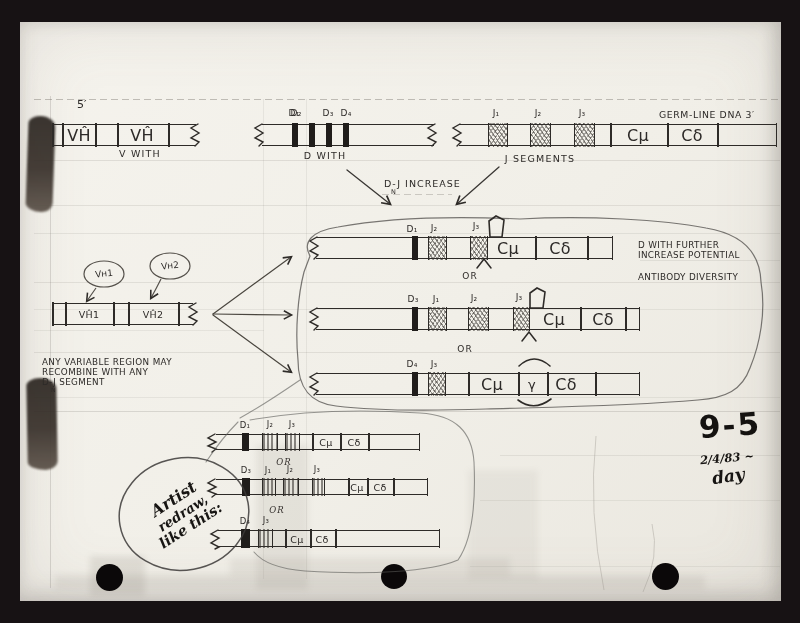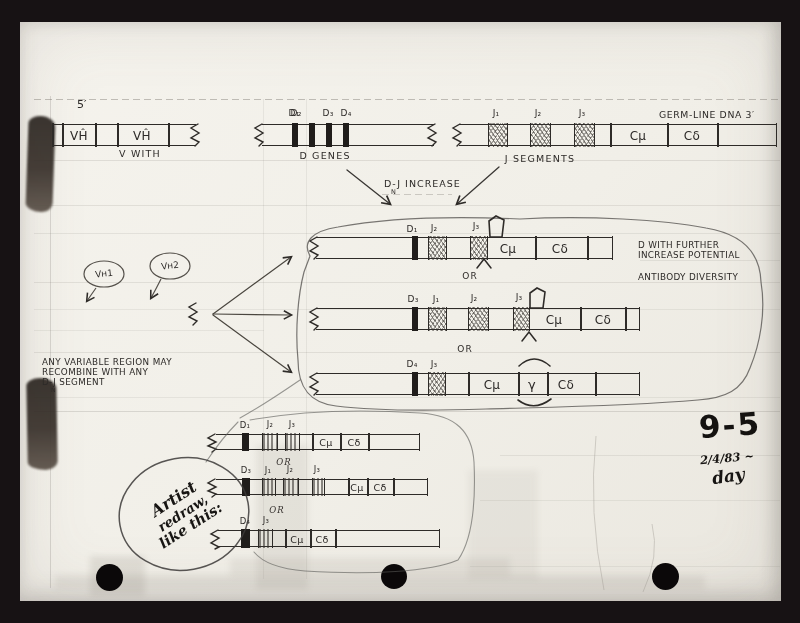--- a/index.html
+++ b/index.html
@@ -13,21 +13,21 @@
   .rule.dash{background:repeating-linear-gradient(90deg,#6f6a63 0 7px,rgba(0,0,0,0) 7px 11px)}
   .vrule{position:absolute;width:1px;background:#6f6a63}
   .bar{position:absolute;border-top:1.5px solid #2e2b28;border-bottom:1.5px solid #2e2b28}
   .dv{position:absolute;top:-2px;bottom:-2px;width:1.5px;background:#2e2b28}
   .dk{position:absolute;top:-2px;bottom:-2px;background:#201d1b}
   .hx{position:absolute;top:-2px;bottom:-2px;border-left:1.4px solid #2e2b28;border-right:1.4px solid #2e2b28;
       background:repeating-linear-gradient(55deg,rgba(50,46,42,.5) 0 1.2px,rgba(0,0,0,0) 1.2px 3.4px),
                  repeating-linear-gradient(-55deg,rgba(50,46,42,.4) 0 1.2px,rgba(0,0,0,0) 1.2px 3.6px)}
   .hv{position:absolute;top:-2px;bottom:-2px;border-left:1.3px solid #2e2b28;border-right:1.3px solid #2e2b28;
       background:repeating-linear-gradient(90deg,rgba(50,46,42,.55) 0 1.6px,rgba(0,0,0,0) 1.6px 4.2px)}
-  .inlbl{position:absolute;top:50%;transform:translate(-50%,-46%);font-size:12px;letter-spacing:.3px}
+  .inlbl{position:absolute;top:50%;transform:translate(-50%,-46%);font-size:16px;letter-spacing:.3px}
   .inlbl.sm{font-size:9.5px}
   .seg{position:absolute;transform:translateX(-50%);font-size:9px;letter-spacing:.2px}
   .seg.sm{font-size:8.5px}
   .cap{position:absolute;transform:translateX(-50%);font-size:9.5px;letter-spacing:1.2px}
   .note{position:absolute;font-size:8.8px;letter-spacing:.35px}
   .or{position:absolute;transform:translateX(-50%);font-size:9px;letter-spacing:1px}
   .or.hand{font-style:italic;font-size:8.5px;color:#35312e}
   .hole{position:absolute;background:#0b0809;border-radius:50%}
   .smudge{position:absolute;filter:blur(1.1px);border-radius:45% 55% 40% 60%/8% 12% 10% 9%;
           background:linear-gradient(180deg,#2b2520 0%,#372f29 55%,#5a5047 100%);opacity:.92}
@@ -84,21 +84,21 @@
   <div class="bar" style="left:262px;top:124px;width:172px;height:20px">
     <div class="dk" style="left:30px;width:6px"></div>
     <div class="dk" style="left:47px;width:6px"></div>
     <div class="dk" style="left:64px;width:6px"></div>
     <div class="dk" style="left:81px;width:6px"></div>
   </div>
   <div class="seg" style="left:294px;top:108px">D₁</div>
   <div class="seg" style="left:296px;top:108px">D₂</div>
   <div class="seg" style="left:328px;top:108px">D₃</div>
   <div class="seg" style="left:346px;top:108px">D₄</div>
-  <div class="cap" style="left:325px;top:150px">D GENES</div>
+  <div class="cap" style="left:325px;top:150px">D WITH</div>
 
   <div class="bar" style="left:459px;top:124px;width:318px;height:20px">
     <div class="hx" style="left:29px;width:18px"></div>
     <div class="hx" style="left:71px;width:19px"></div>
     <div class="hx" style="left:115px;width:19px"></div>
     <div class="dv" style="left:151px"></div>
     <div class="dv" style="left:208px"></div>
     <div class="dv" style="left:258px"></div>
     <div class="dv" style="right:0"></div>
     <div class="inlbl" style="left:179px">Cμ</div>
@@ -159,20 +159,29 @@
   </div>
   <div class="seg" style="left:412px;top:359px">D₄</div>
   <div class="seg" style="left:434px;top:359px">J₃</div>
 
   <div class="note" style="left:638px;top:240px">D WITH FURTHER</div>
   <div class="note" style="left:638px;top:250px">INCREASE POTENTIAL</div>
   <div class="note" style="left:638px;top:272px">ANTIBODY DIVERSITY</div>
 
   <div class="t" style="left:104px;top:274px;font-size:9px;transform:translate(-50%,-50%) rotate(-6deg)">Vʜ1</div>
   <div class="t" style="left:170px;top:266px;font-size:9px;transform:translate(-50%,-50%) rotate(-6deg)">Vʜ2</div>
+  <div class="bar" style="left:52px;top:303px;width:141px;height:20px">
+    <div class="dv" style="left:0"></div>
+    <div class="dv" style="left:13px"></div>
+    <div class="dv" style="left:61px"></div>
+    <div class="dv" style="left:76px"></div>
+    <div class="dv" style="left:126px"></div>
+    <div class="inlbl sm" style="left:37px">VĤ1</div>
+    <div class="inlbl sm" style="left:101px">VĤ2</div>
+  </div>
   <div class="note" style="left:42px;top:357px">ANY VARIABLE REGION MAY</div>
   <div class="note" style="left:42px;top:367px">RECOMBINE WITH ANY</div>
   <div class="note" style="left:42px;top:377px">D-J SEGMENT</div>
   <div class="t" style="left:51px;top:387px;font-size:6px">N</div>
 
   <div class="bar" style="left:216px;top:434px;width:204px;height:14px">
     <div class="dk" style="left:26px;width:7px"></div>
     <div class="hv" style="left:46px;width:14px"></div>
     <div class="hv" style="left:69px;width:13px"></div>
     <div class="dv" style="left:96px"></div>

